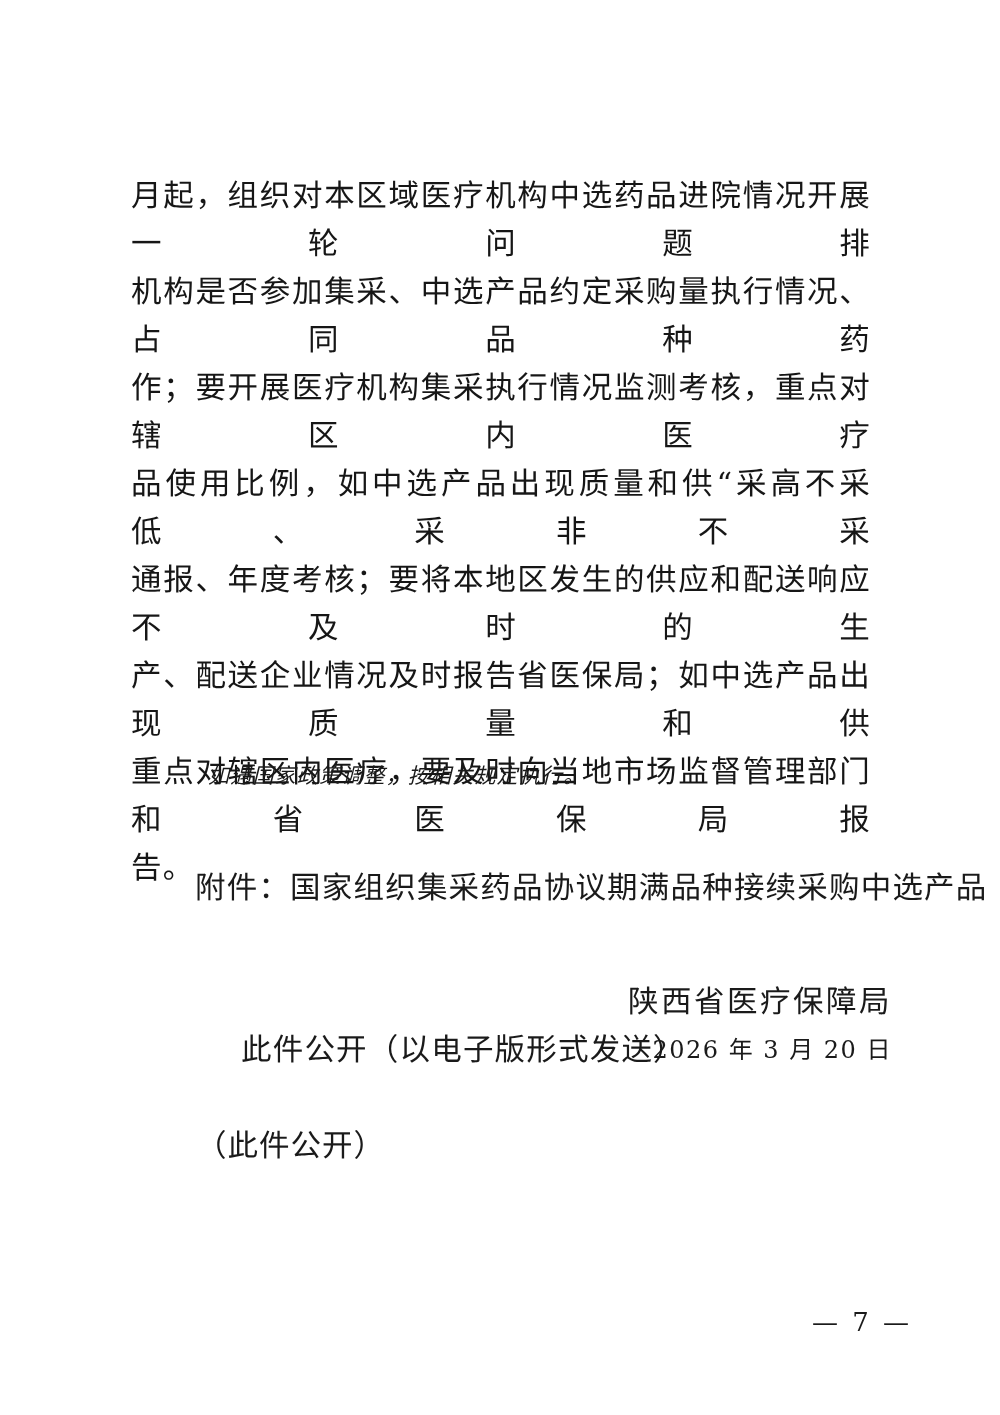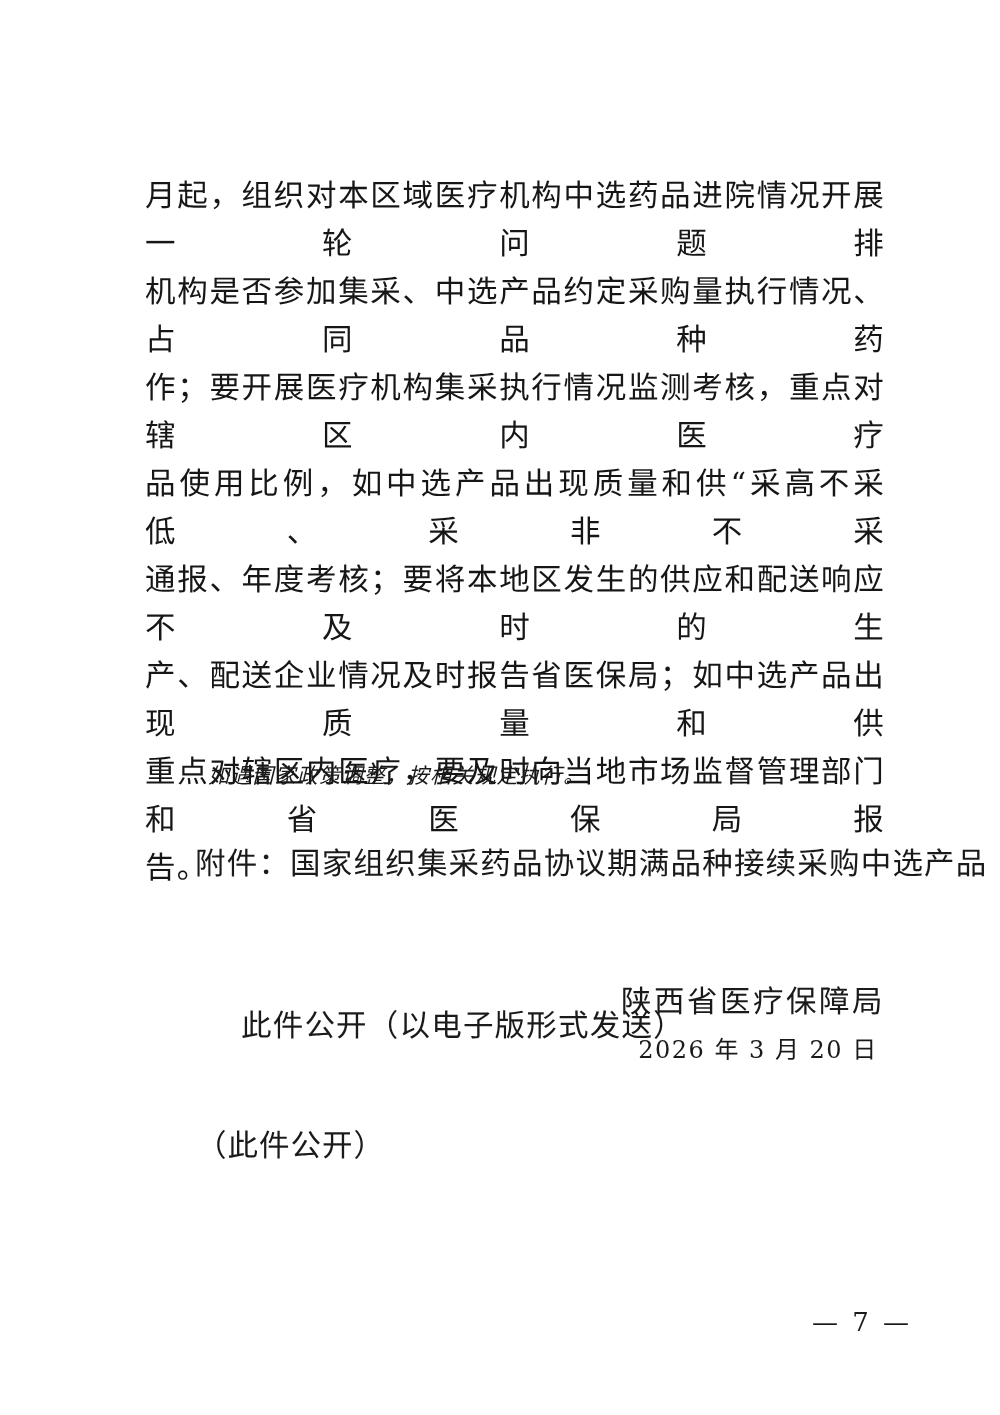--- a/index.html
+++ b/index.html
@@ -15,21 +15,21 @@
     height: 1415px;
     background: #ffffff;
     overflow: hidden;
     font-family: "DejaVu Serif", "Liberation Serif", serif;
     color: #1a1a1a;
   }
 
   
   .body-block {
     position: absolute;
-    left: 145px;
+    left: 131px;
     top: 172px;
     width: 740px;
   }
 
   .para-line {
     font-size: 30.5px;
     line-height: 48px;
     letter-spacing: 1.2px;
     white-space: pre;
     color: #161616;
@@ -57,43 +57,43 @@
     line-height: 48px;
     letter-spacing: 1.2px;
     white-space: pre;
     font-style: italic;
   }
 
   
   .attachment {
     position: absolute;
     left: 145px;
-    top: 729px;
+    top: 753px;
     width: 760px;
     font-size: 30.5px;
     line-height: 54px;
     letter-spacing: 1.2px;
     white-space: pre;
   }
 
   .attachment .att-line1 {
     padding-left: 50px;
   }
 
   .attachment .att-line2 {
     padding-left: 96px;
   }
 
   
   .signature {
     position: absolute;
-    left: 588px;
+    left: 572px;
     top: 978px;
     width: 320px;
-    text-align: center;
+    text-align: right;
   }
 
   .sig-org {
     font-size: 30.5px;
     line-height: 48px;
     letter-spacing: 2.5px;
     white-space: pre;
     padding-left: 10px;
   }
 

